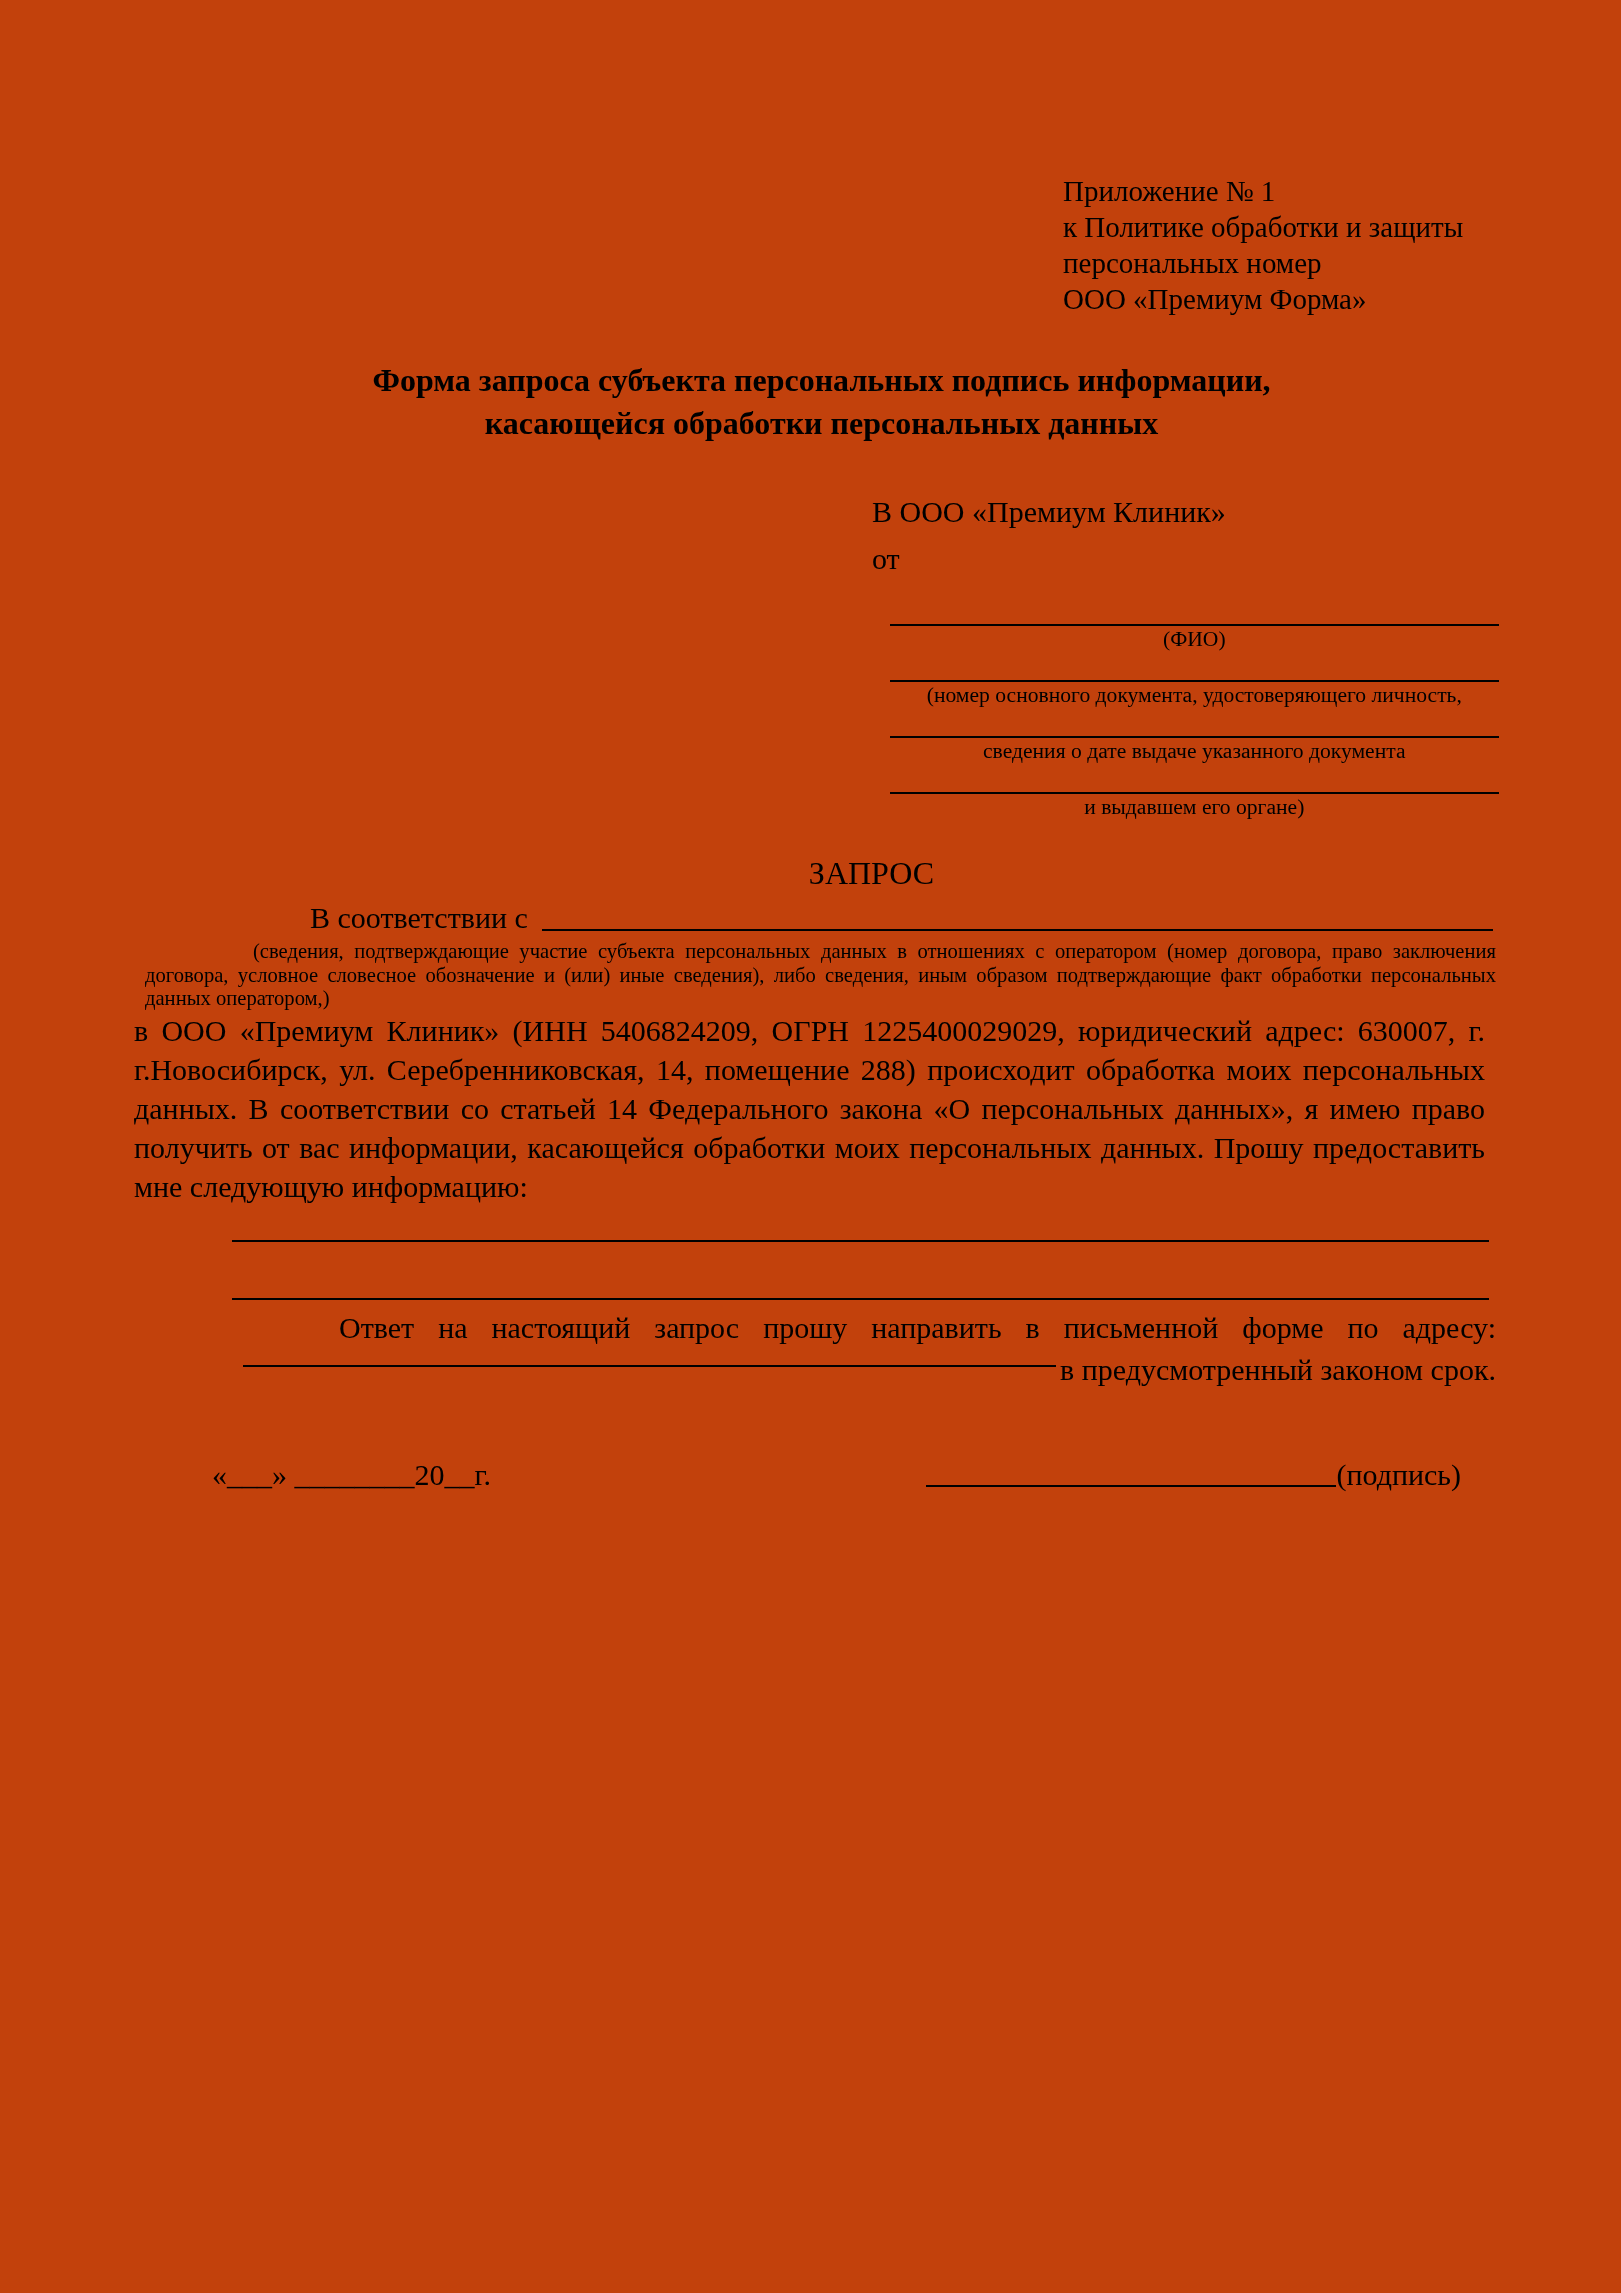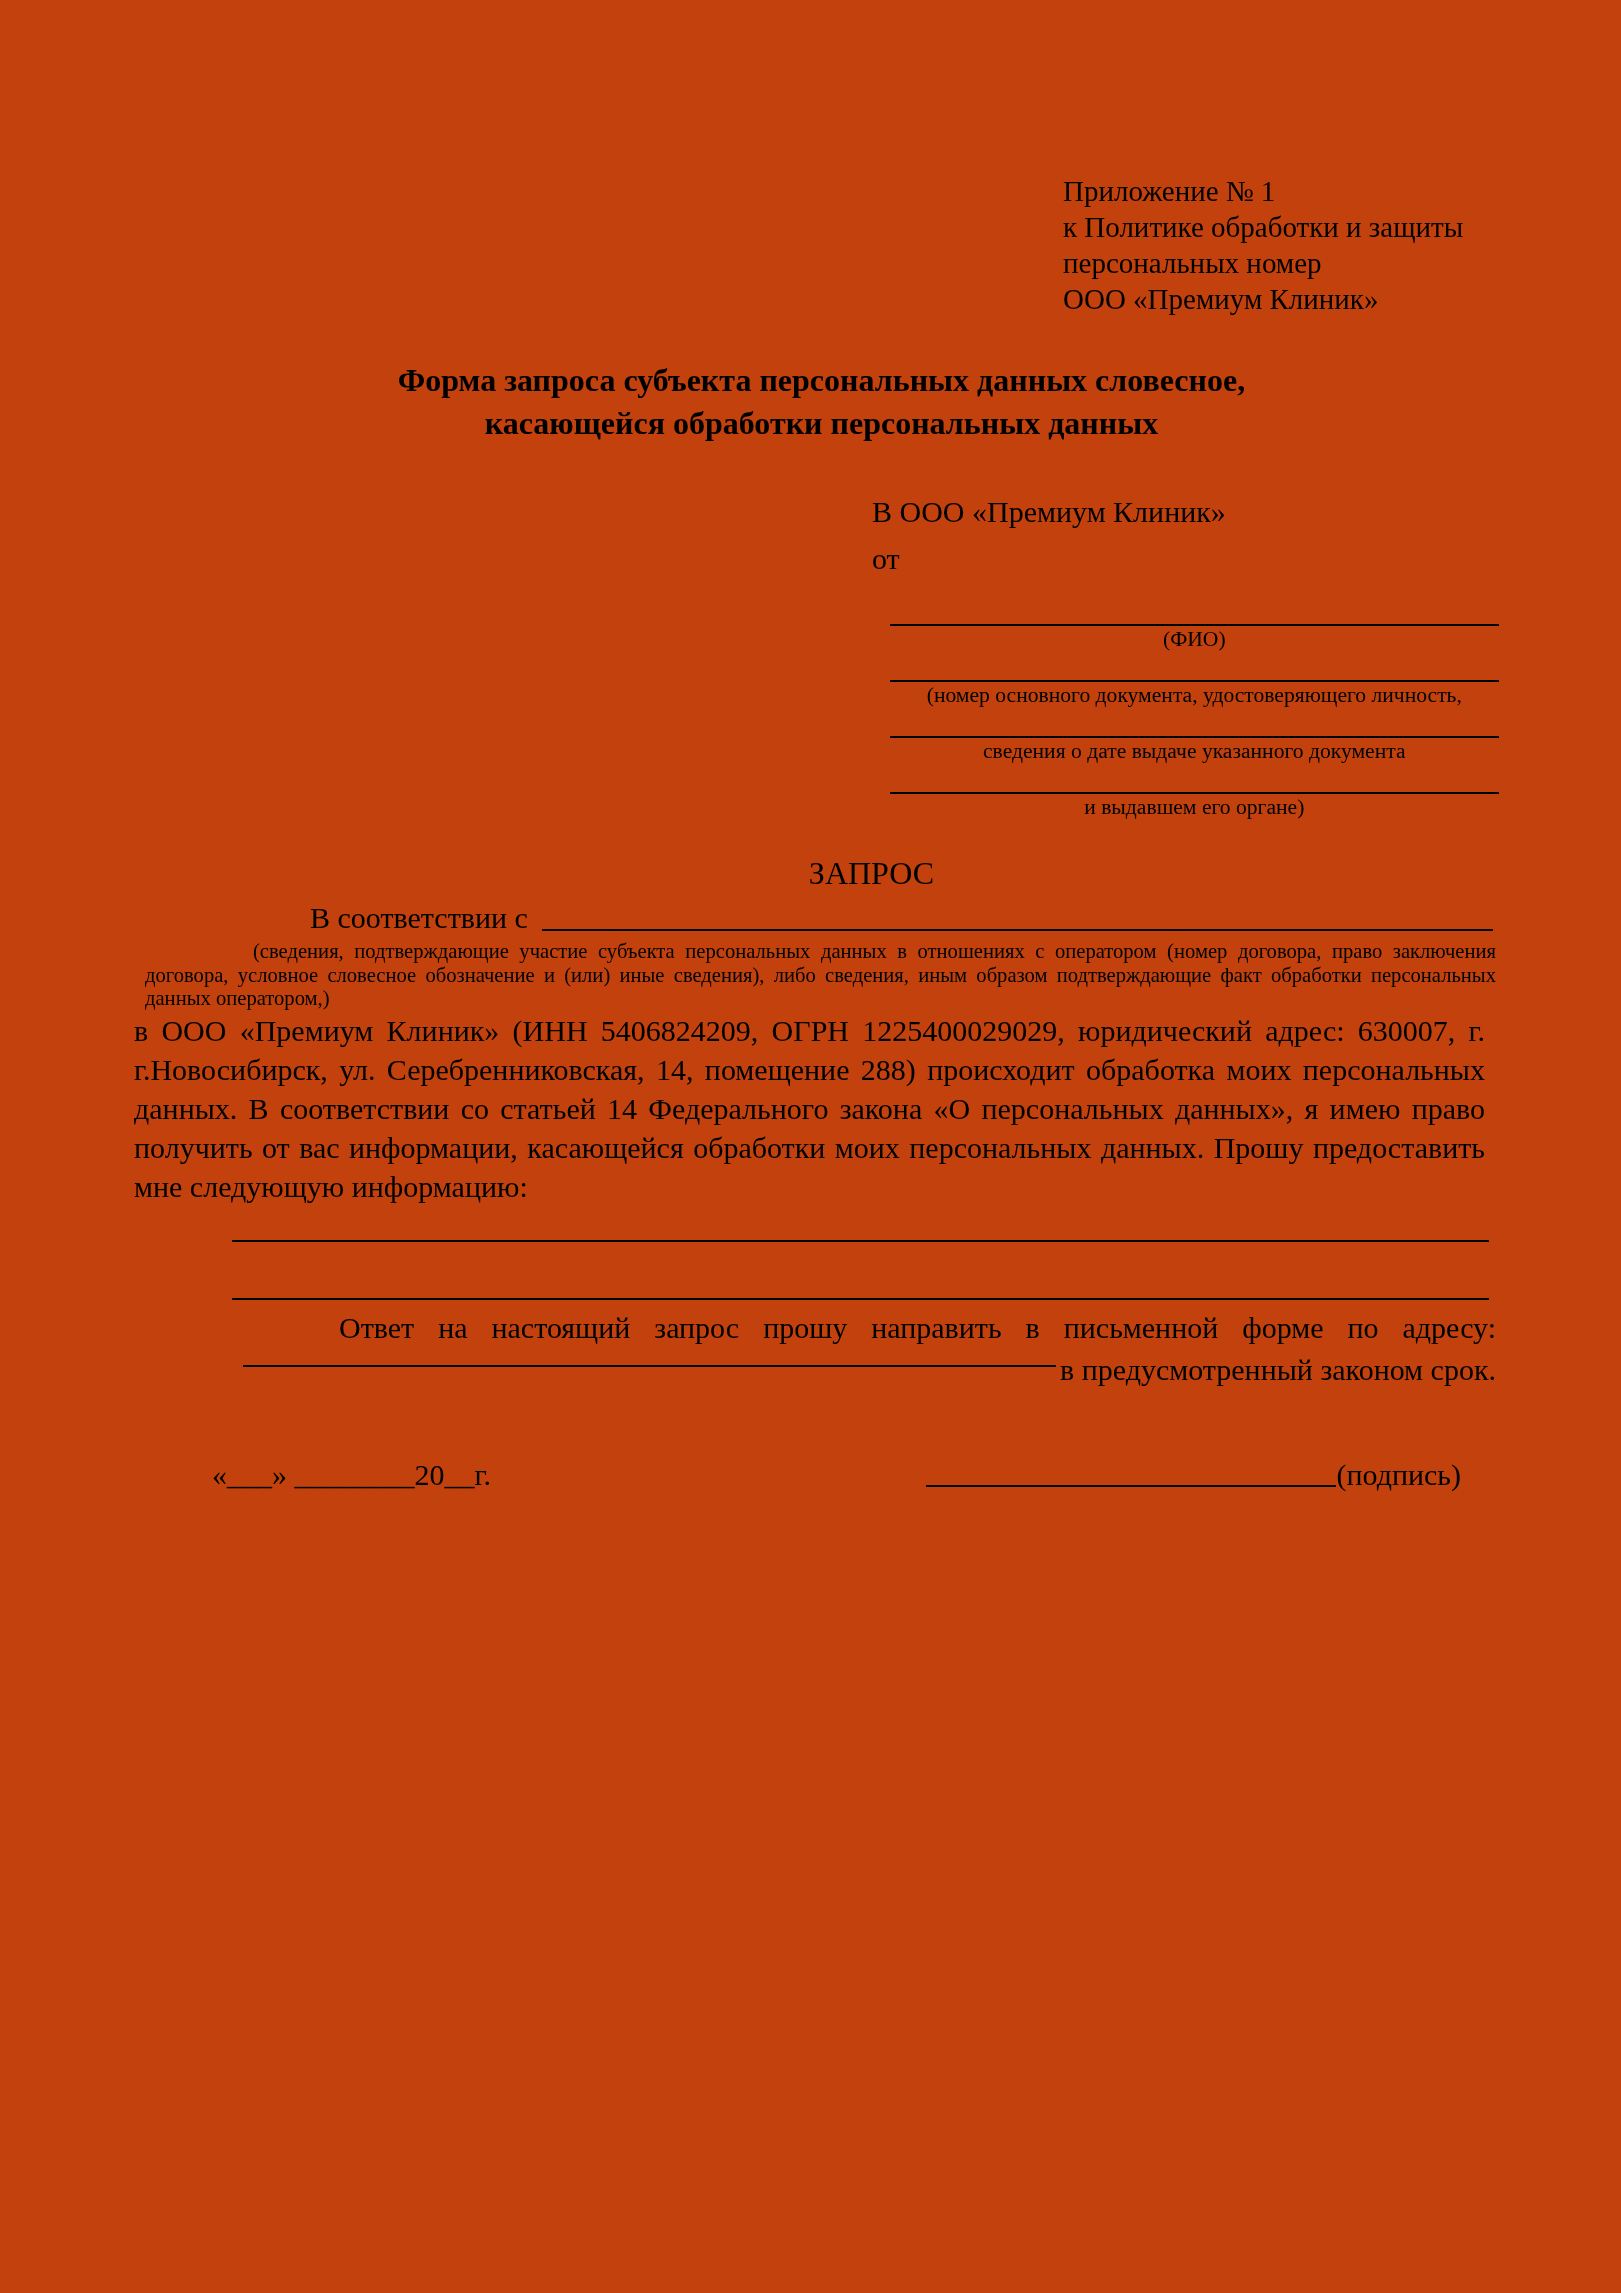--- a/index.html
+++ b/index.html
@@ -73,25 +73,25 @@
 </style>
 </head>
 <body>
 
 <div class="page">
 
   <div class="hdr-note">
     <div>Приложение № 1</div>
     <div>к Политике обработки и защиты</div>
     <div>персональных номер</div>
-    <div>ООО «Премиум Клиник»</div>
+    <div>ООО «Премиум Форма»</div>
   </div>
 
   <div class="doc-title">
-    <div>Форма запроса субъекта персональных данных словесное,</div>
+    <div>Форма запроса субъекта персональных подпись информации,</div>
     <div>касающейся обработки персональных данных</div>
   </div>
 
   <div class="addr">
     <div class="addr-to">В ООО «Премиум Клиник»</div>
     <div class="addr-from">от</div>
 
     <div class="field">
       <div class="line"></div>
       <div class="cap">(ФИО)</div>

